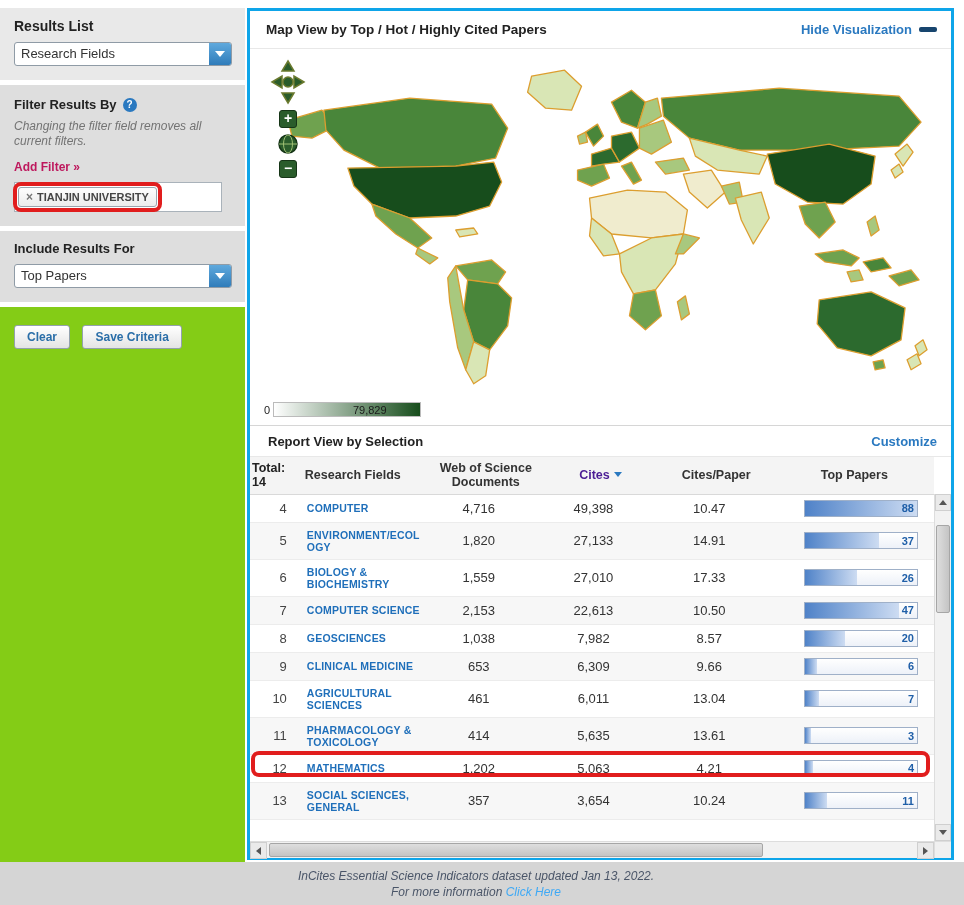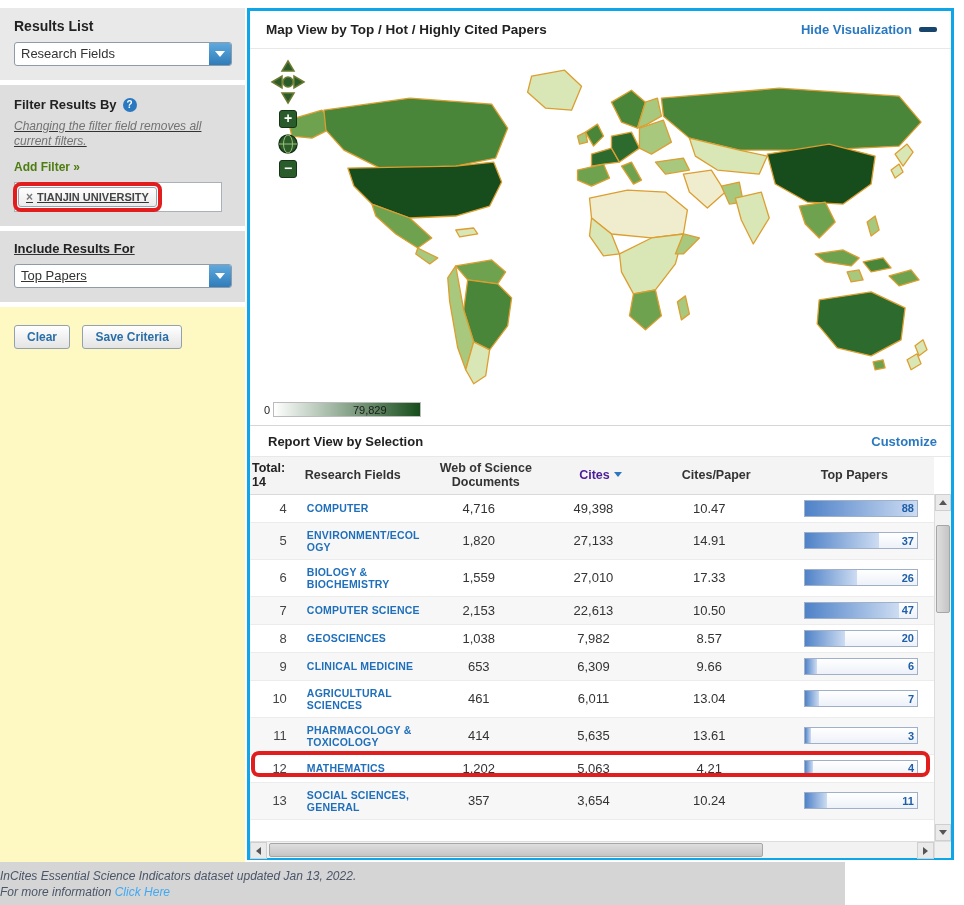--- a/index.html
+++ b/index.html
@@ -2,38 +2,38 @@
 <html><head>
 <meta charset="utf-8">
 <style>
   * { margin:0; padding:0; box-sizing:border-box; }
   html,body { width:964px; height:905px; background:#ffffff; overflow:hidden;
     font-family:"Liberation Sans", sans-serif; color:#333; }
 
   
   .sidebar { position:absolute; left:0; top:8px; width:245px; height:854px; background:#ffffff; }
   .sb-section { background:#e9e9e9; padding:10px 14px 14px 14px; margin-bottom:5px; }
-  .sb-section.darker { background:#dedede;text-decoration:underline; }
-  .sb-section.fill { background:#fef9c3; min-height:560px; }
+  .sb-section.darker { background:#dedede; }
+  .sb-section.fill { background:#84cc16; min-height:560px; }
   .sb-title { font-size:14px; font-weight:bold; color:#222; margin-bottom:8px; }
   .sb-title-sm { font-size:13px; font-weight:bold; color:#222; display:inline-block; }
 
   .dropdown { display:flex; width:218px; height:24px; border:1px solid #8f9ba6; background:#fff;
     border-radius:3px; overflow:hidden; cursor:pointer; }
   .dropdown .val { flex:1; font-size:13px; color:#333; padding:3px 6px; white-space:nowrap; }
   .dropdown .chev { width:22px; background:linear-gradient(#5fa9dd,#2f7cba); display:flex;
     align-items:center; justify-content:center; }
   .chev-glyph { width:0; height:0; border-left:5px solid transparent; border-right:5px solid transparent;
     border-top:6px solid #fff; }
 
   .help-badge { display:inline-flex; width:14px; height:14px; border-radius:50%; background:#2a79c0;
     color:#fff; font-size:10px; font-weight:bold; align-items:center; justify-content:center;
     margin-left:6px; vertical-align:1px; }
   .note { font-size:12px; font-style:italic; color:#737373; line-height:15px; margin:6px 0 8px 0; width:210px; }
-  .add-filter { font-size:12px; font-weight:bold; color:#4d7c0f; text-decoration:none; display:inline-block; margin-bottom:8px; }
+  .add-filter { font-size:12px; font-weight:bold; color:#be185d; text-decoration:none; display:inline-block; margin-bottom:8px; }
 
   .filter-input { width:208px; height:30px; background:#fff; border:1px solid #a9b2ba; display:flex;
     align-items:center; padding:2px; }
   .tag-ring { display:inline-flex; border:4px solid #e11d1d; border-radius:8px; padding:1px; margin-left:-4px; }
   .filter-tag { display:inline-flex; align-items:center; gap:4px; background:linear-gradient(#fdfdfd,#ececec);
     border:1px solid #9aa4ae; border-radius:3px; padding:2px 7px; font-size:11px; font-weight:bold;
     color:#444; white-space:nowrap; }
   .filter-tag .x { color:#777; font-weight:bold; font-size:12px; cursor:pointer; }
 
   .btn { display:inline-block; height:24px; padding:3px 12px; background:linear-gradient(#ffffff,#e4e4e4);
@@ -112,22 +112,22 @@
     border:1px solid #a6a6a6; border-radius:2px; cursor:pointer; }
   .v-space { flex:1; }
   .h-scrollbar { height:17px; background:#f2f2f2; border-top:1px solid #ddd; display:flex; align-items:stretch; }
   .h-btn { width:17px; }
   .h-track { flex:1; position:relative; }
   .h-thumb { position:absolute; left:2px; top:1px; bottom:1px; width:76%;
     background:linear-gradient(#dedede,#c4c4c4); border:1px solid #a6a6a6; border-radius:2px; cursor:pointer; }
   .h-corner { width:17px; background:#f0f0f0; border-left:1px solid #ddd; }
 
   
-  .footer-strip { position:absolute; left:0; top:862px; width:845px; height:43px; background:#d5d5d5;
-    display:flex; flex-direction:column; align-items:flex-start; justify-content:center; padding-right:12px; }
+  .footer-strip { position:absolute; left:0; top:862px; width:964px; height:43px; background:#d5d5d5;
+    display:flex; flex-direction:column; align-items:center; justify-content:center; padding-right:12px; }
   .footer-strip .l1, .footer-strip .l2 { font-size:12px; font-style:italic; color:#4a5568; line-height:16px; }
   .footer-strip a { color:#3fa9f5; font-style:italic; text-decoration:none; }
 
   
   .c0{fill:#f0ecce}.c1{fill:#d9e6b5}.c2{fill:#a8c87e}.c3{fill:#6fa24f}.c4{fill:#49863a}.c5{fill:#2c6a2e}.c6{fill:#174d1c}
   .world-svg path, .world-svg circle { stroke:#dc9e2f; stroke-width:1.3; stroke-linejoin:round; }
 </style>
 </head>
 <body>
 

